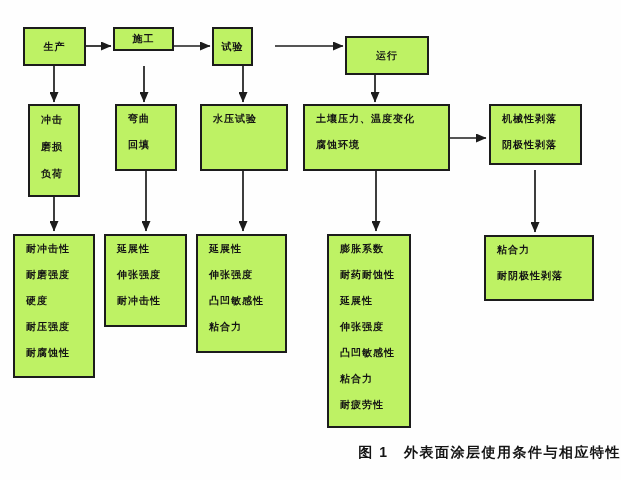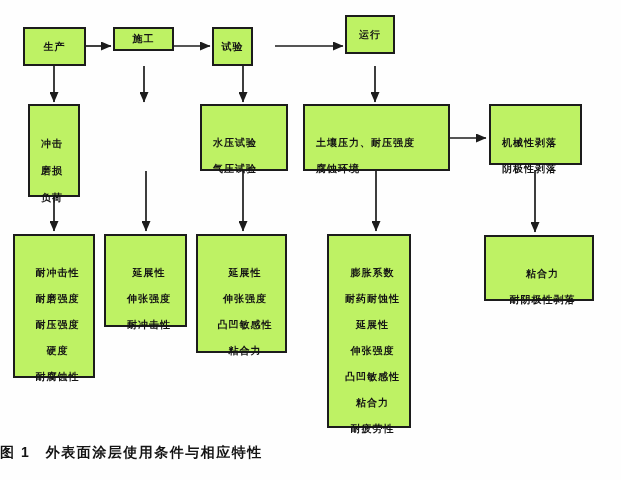--- a/index.html
+++ b/index.html
@@ -18,27 +18,27 @@
     box-sizing:border-box;
     border:2px solid #1c1c1c;
     background:#bef264;
     font-weight:bold;
     font-size:10px;
     letter-spacing:1px;
   }
   .stage{
     display:flex;align-items:center;justify-content:center;
   }
-  .multi{padding:24px 4px 0 11px;}
+  .multi{padding:0 4px 0 11px;}
   .multi .ln{line-height:26px;white-space:nowrap;}
   .cond3 .ln{line-height:27px;}
-  .prop .ln{line-height:26px;text-align:center;}
+  .prop .ln{line-height:26px;}
   .caption{
     position:absolute;left:0;top:444px;width:621px;
-    text-align:left;
+    text-align:right;
     font-size:14px;font-weight:bold;
     letter-spacing:1.5px;
   }
 </style>
 </head>
 <body>
 
 <div class="page">
 
   <svg class="connectors" width="621" height="480" viewBox="0 0 621 480" xmlns="http://www.w3.org/2000/svg">
@@ -68,47 +68,50 @@
 
   <div class="box stage" style="left:23px;top:27px;width:63px;height:39px">
     <span>生产</span>
   </div>
   <div class="box stage" style="left:113px;top:27px;width:61px;height:24px">
     <span>施工</span>
   </div>
   <div class="box stage" style="left:212px;top:27px;width:41px;height:39px">
     <span>试验</span>
   </div>
-  <div class="box stage" style="left:345px;top:15px;width:50px;height:39px">
+  <div class="box stage" style="left:345px;top:36px;width:84px;height:39px">
     <span>运行</span>
   </div>
 
   <div class="box multi cond3" style="left:28px;top:104px;width:52px;height:93px">
     <div class="ln">冲击</div>
     <div class="ln">磨损</div>
     <div class="ln">负荷</div>
   </div>
+  <div class="box multi" style="left:115px;top:104px;width:62px;height:67px">
+    <div class="ln">弯曲</div>
+    <div class="ln">回填</div>
+  </div>
   <div class="box multi" style="left:200px;top:104px;width:88px;height:67px">
     <div class="ln">水压试验</div>
-    <div class="ln">气压试验</div>
   </div>
   <div class="box multi" style="left:303px;top:104px;width:147px;height:67px">
-    <div class="ln">土壤压力、耐压强度</div>
+    <div class="ln">土壤压力、温度变化</div>
     <div class="ln">腐蚀环境</div>
   </div>
   <div class="box multi" style="left:489px;top:104px;width:93px;height:61px">
     <div class="ln">机械性剥落</div>
     <div class="ln">阴极性剥落</div>
   </div>
 
   <div class="box multi prop" style="left:13px;top:234px;width:82px;height:144px">
     <div class="ln">耐冲击性</div>
     <div class="ln">耐磨强度</div>
+    <div class="ln">硬度</div>
     <div class="ln">耐压强度</div>
-    <div class="ln">硬度</div>
     <div class="ln">耐腐蚀性</div>
   </div>
   <div class="box multi prop" style="left:104px;top:234px;width:83px;height:93px">
     <div class="ln">延展性</div>
     <div class="ln">伸张强度</div>
     <div class="ln">耐冲击性</div>
   </div>
   <div class="box multi prop" style="left:196px;top:234px;width:91px;height:119px">
     <div class="ln">延展性</div>
     <div class="ln">伸张强度</div>

